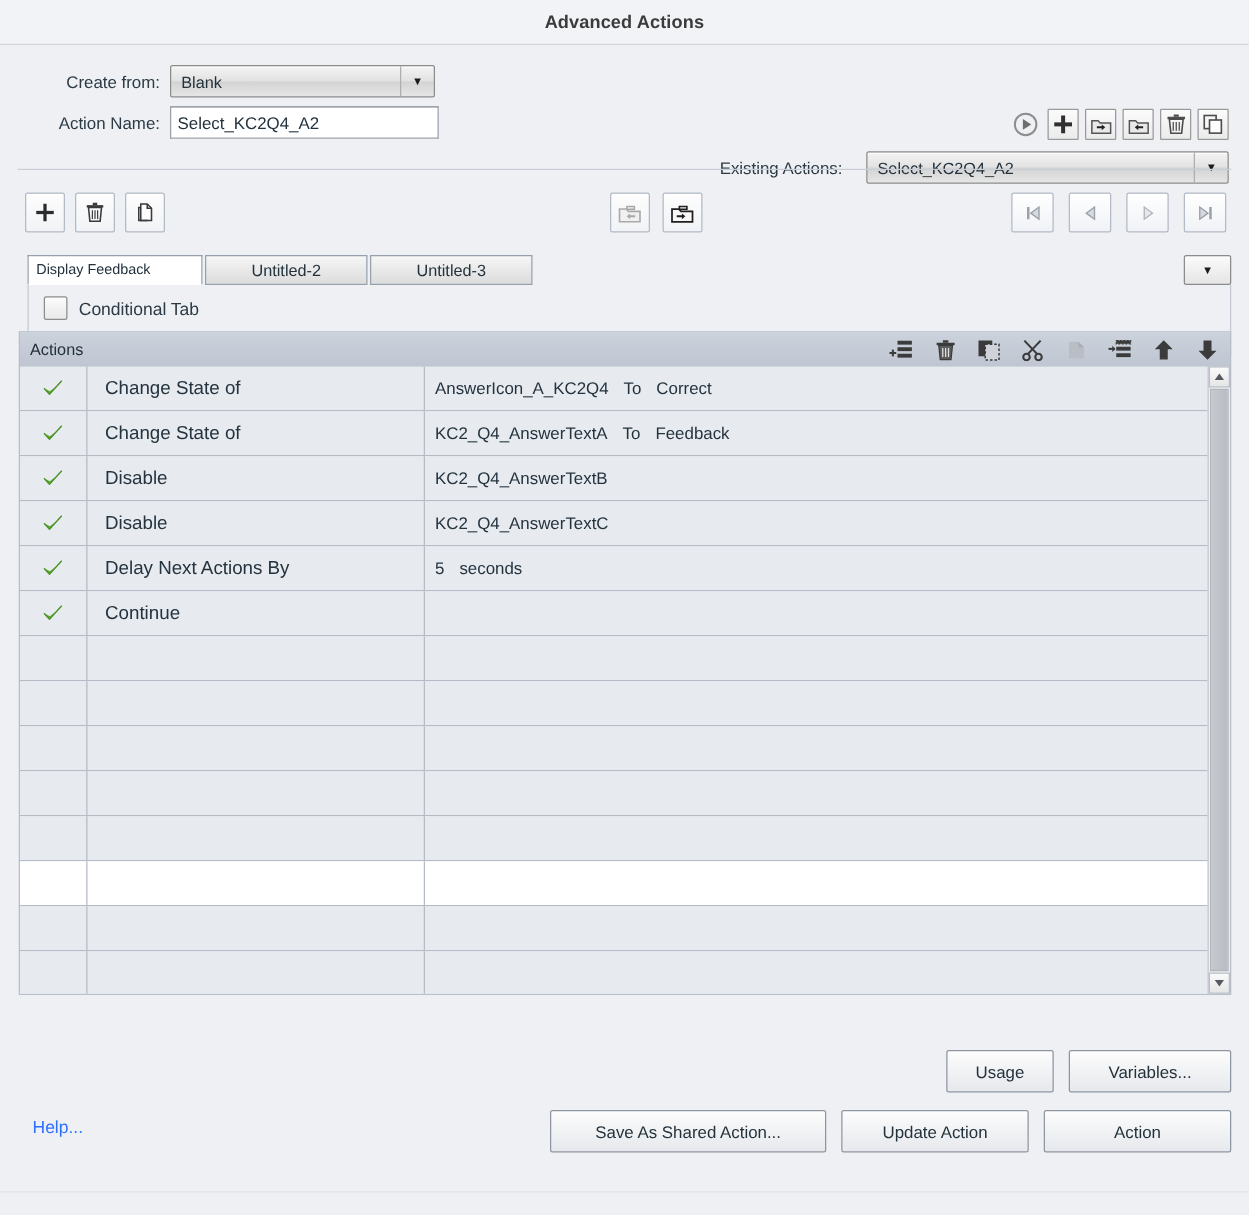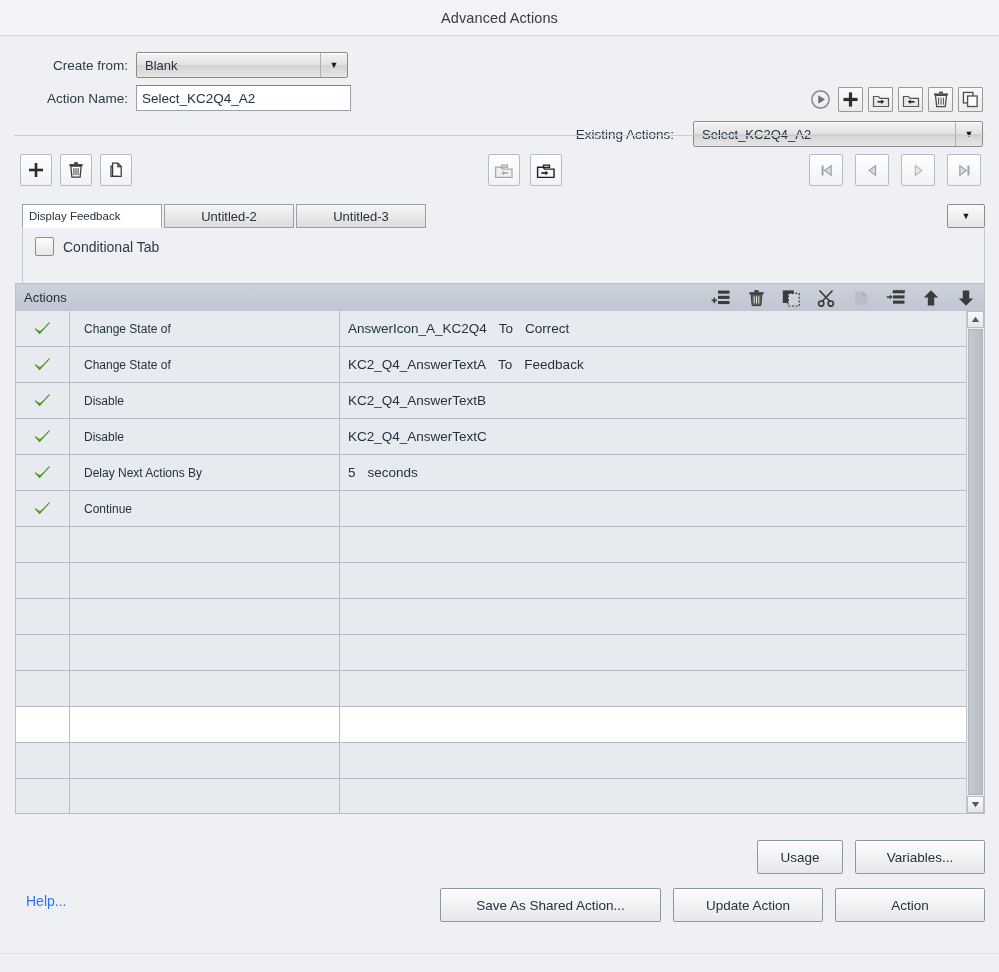--- a/index.html
+++ b/index.html
@@ -21,21 +21,21 @@
   .titlebar {
     height: 35px;
     background: #f2f3f6;
     border-bottom: 1px solid #d2d6dd;
     display: flex;
     align-items: center;
     justify-content: center;
   }
   .titlebar .title {
     font-size: 14.5px;
-    font-weight: normal;
+    font-weight: bold;
     color: #3b3b3b;
     letter-spacing: .1px;
   }
 
   
   .topform {
     position: relative;
     height: 83px;
     padding: 0;
   }
@@ -276,21 +276,21 @@
   .cond-label {
     margin-left: 9px;
     font-size: 14px;
     color: #2b3a45;
   }
 
   
   .actions-wrap {
     position: absolute;
     left: 15px;
-    top: 283px;
+    top: 265px;
     width: 970px;
     height: 531px;
     border: 1px solid #b8bfc9;
     box-sizing: border-box;
     background: #e7eaef;
   }
   .actions-head {
     height: 27px;
     background: linear-gradient(to bottom, #ccd2dc, #bfc6d1);
     border-bottom: 1px solid #a9b1bd;
@@ -344,21 +344,21 @@
     align-items: center;
     justify-content: center;
   }
   .cell-action {
     width: 270px;
     box-sizing: border-box;
     border-right: 1px solid #b5bcc6;
     display: flex;
     align-items: center;
     padding-left: 14px;
-    font-size: 12px;
+    font-size: 15px;
     color: #24333e;
   }
   .cell-params {
     flex: 1;
     display: flex;
     align-items: center;
     padding-left: 8px;
     font-size: 13.5px;
     color: #24333e;
     gap: 0;

